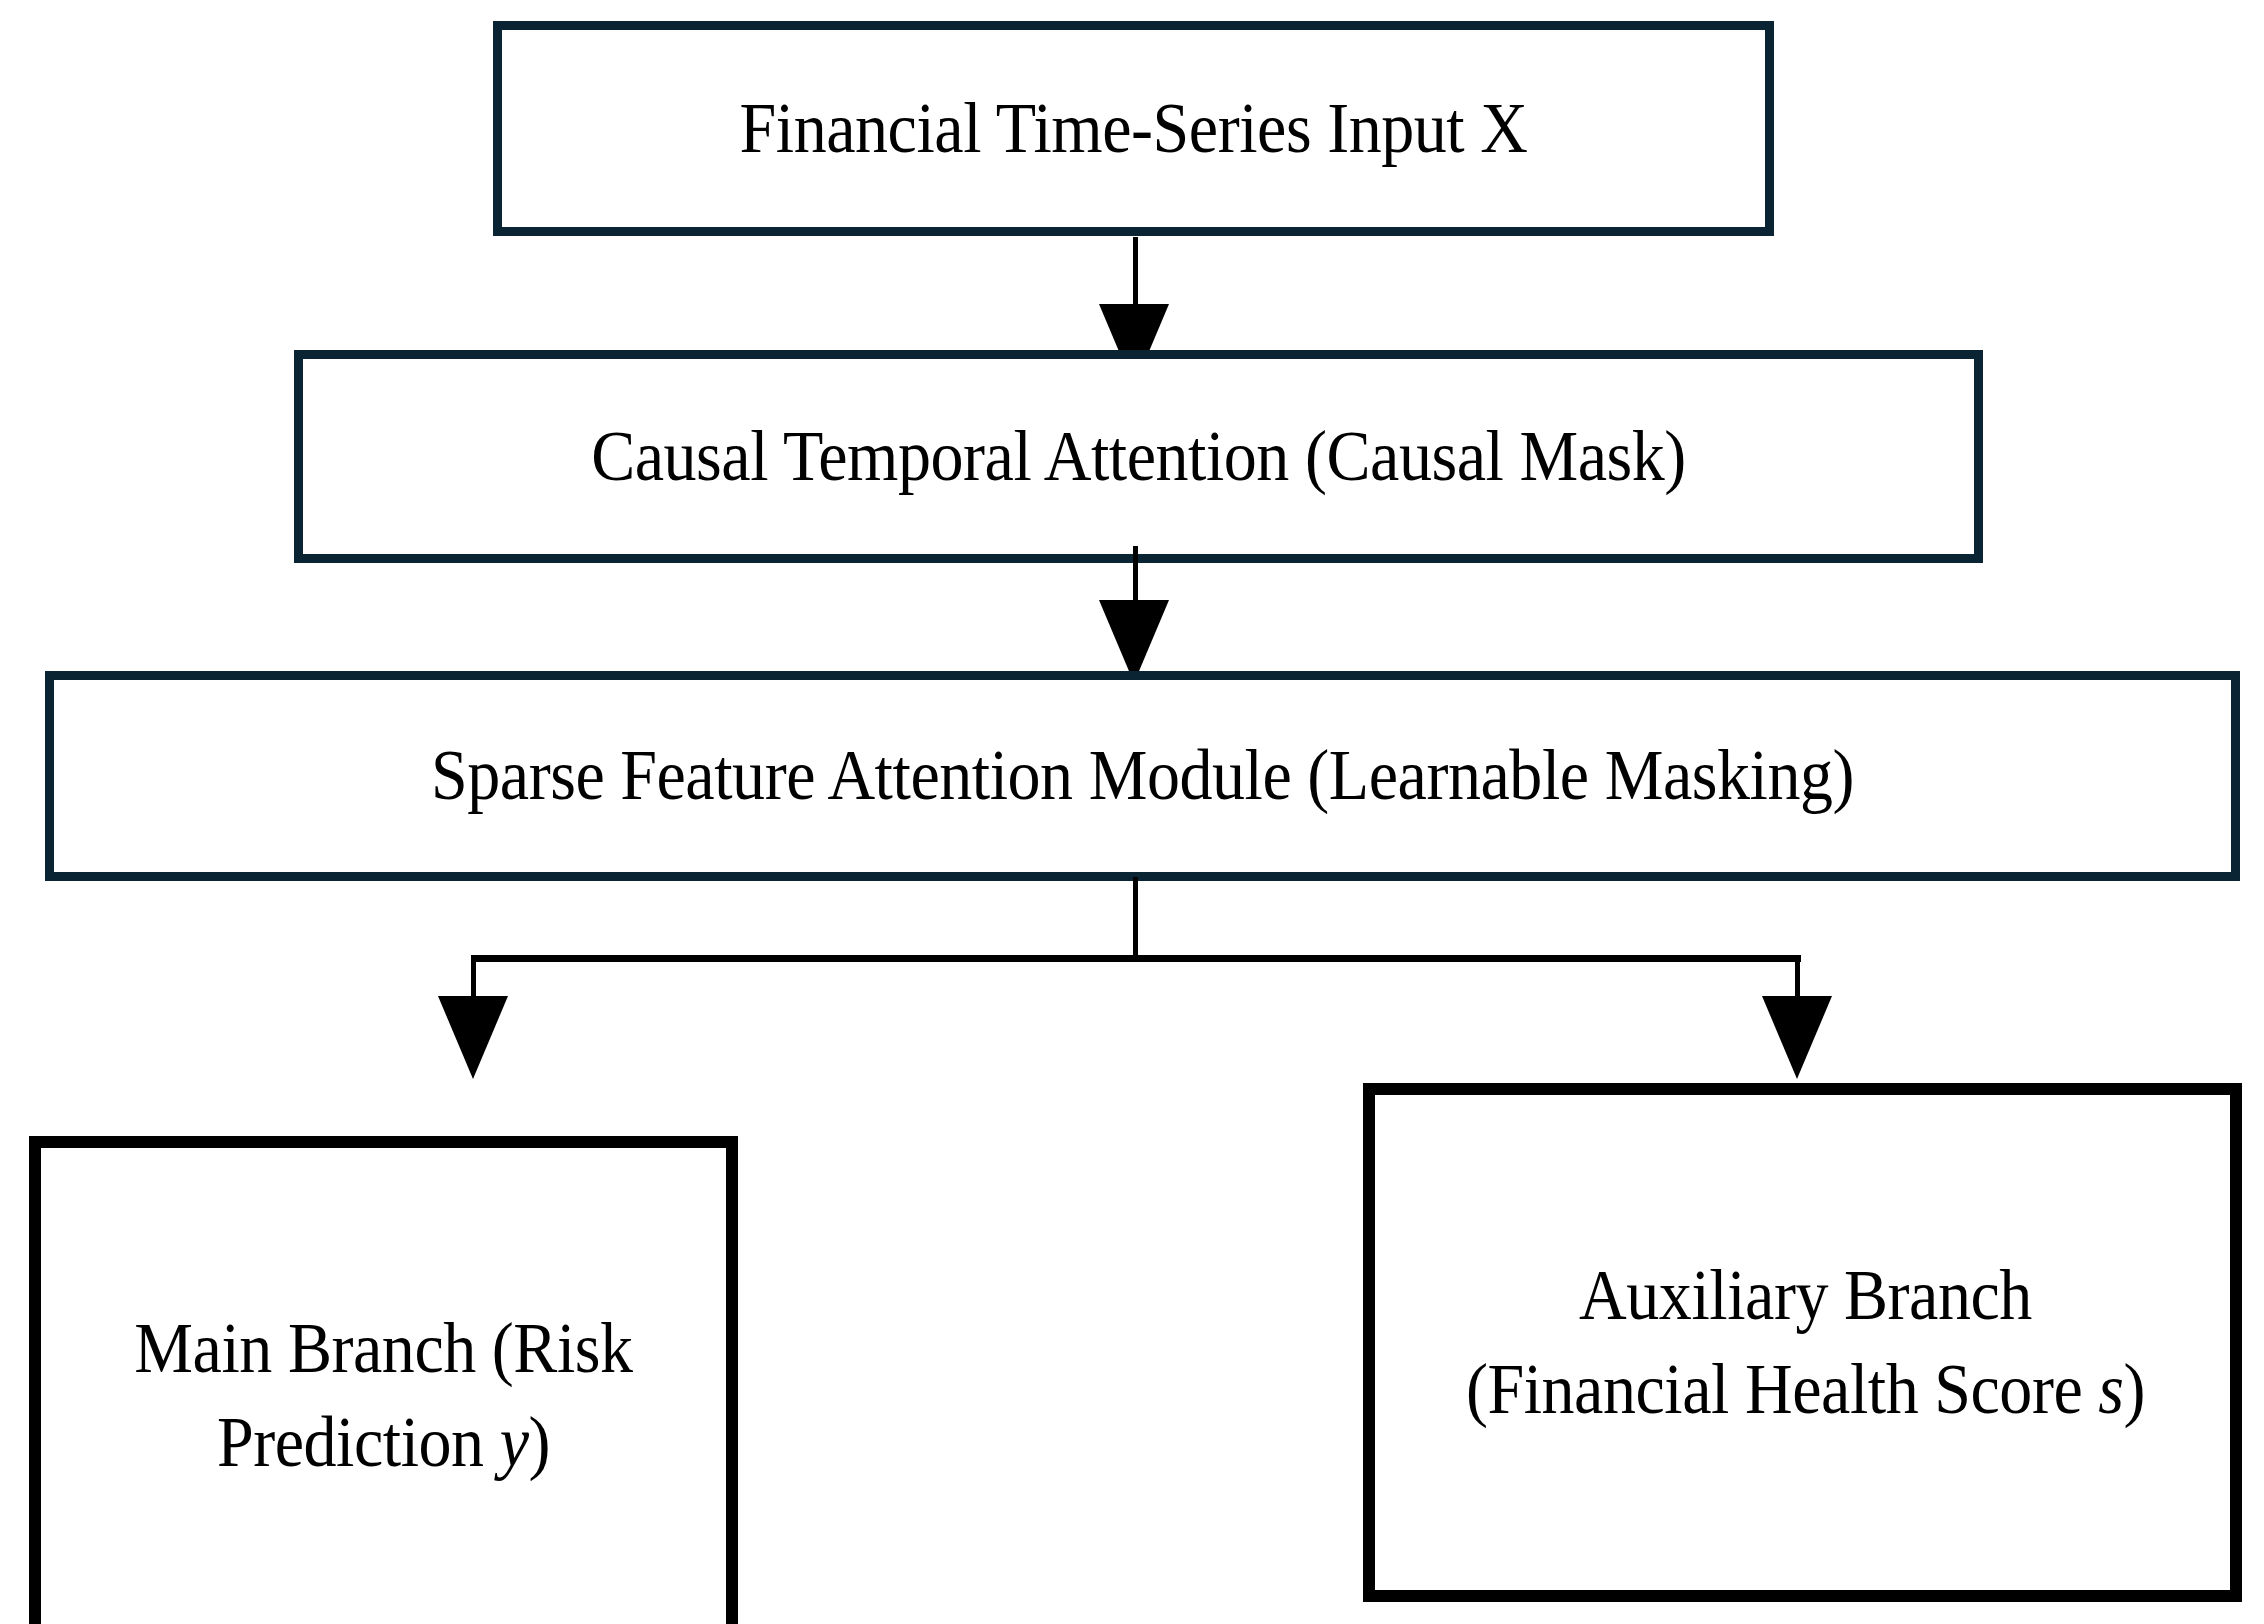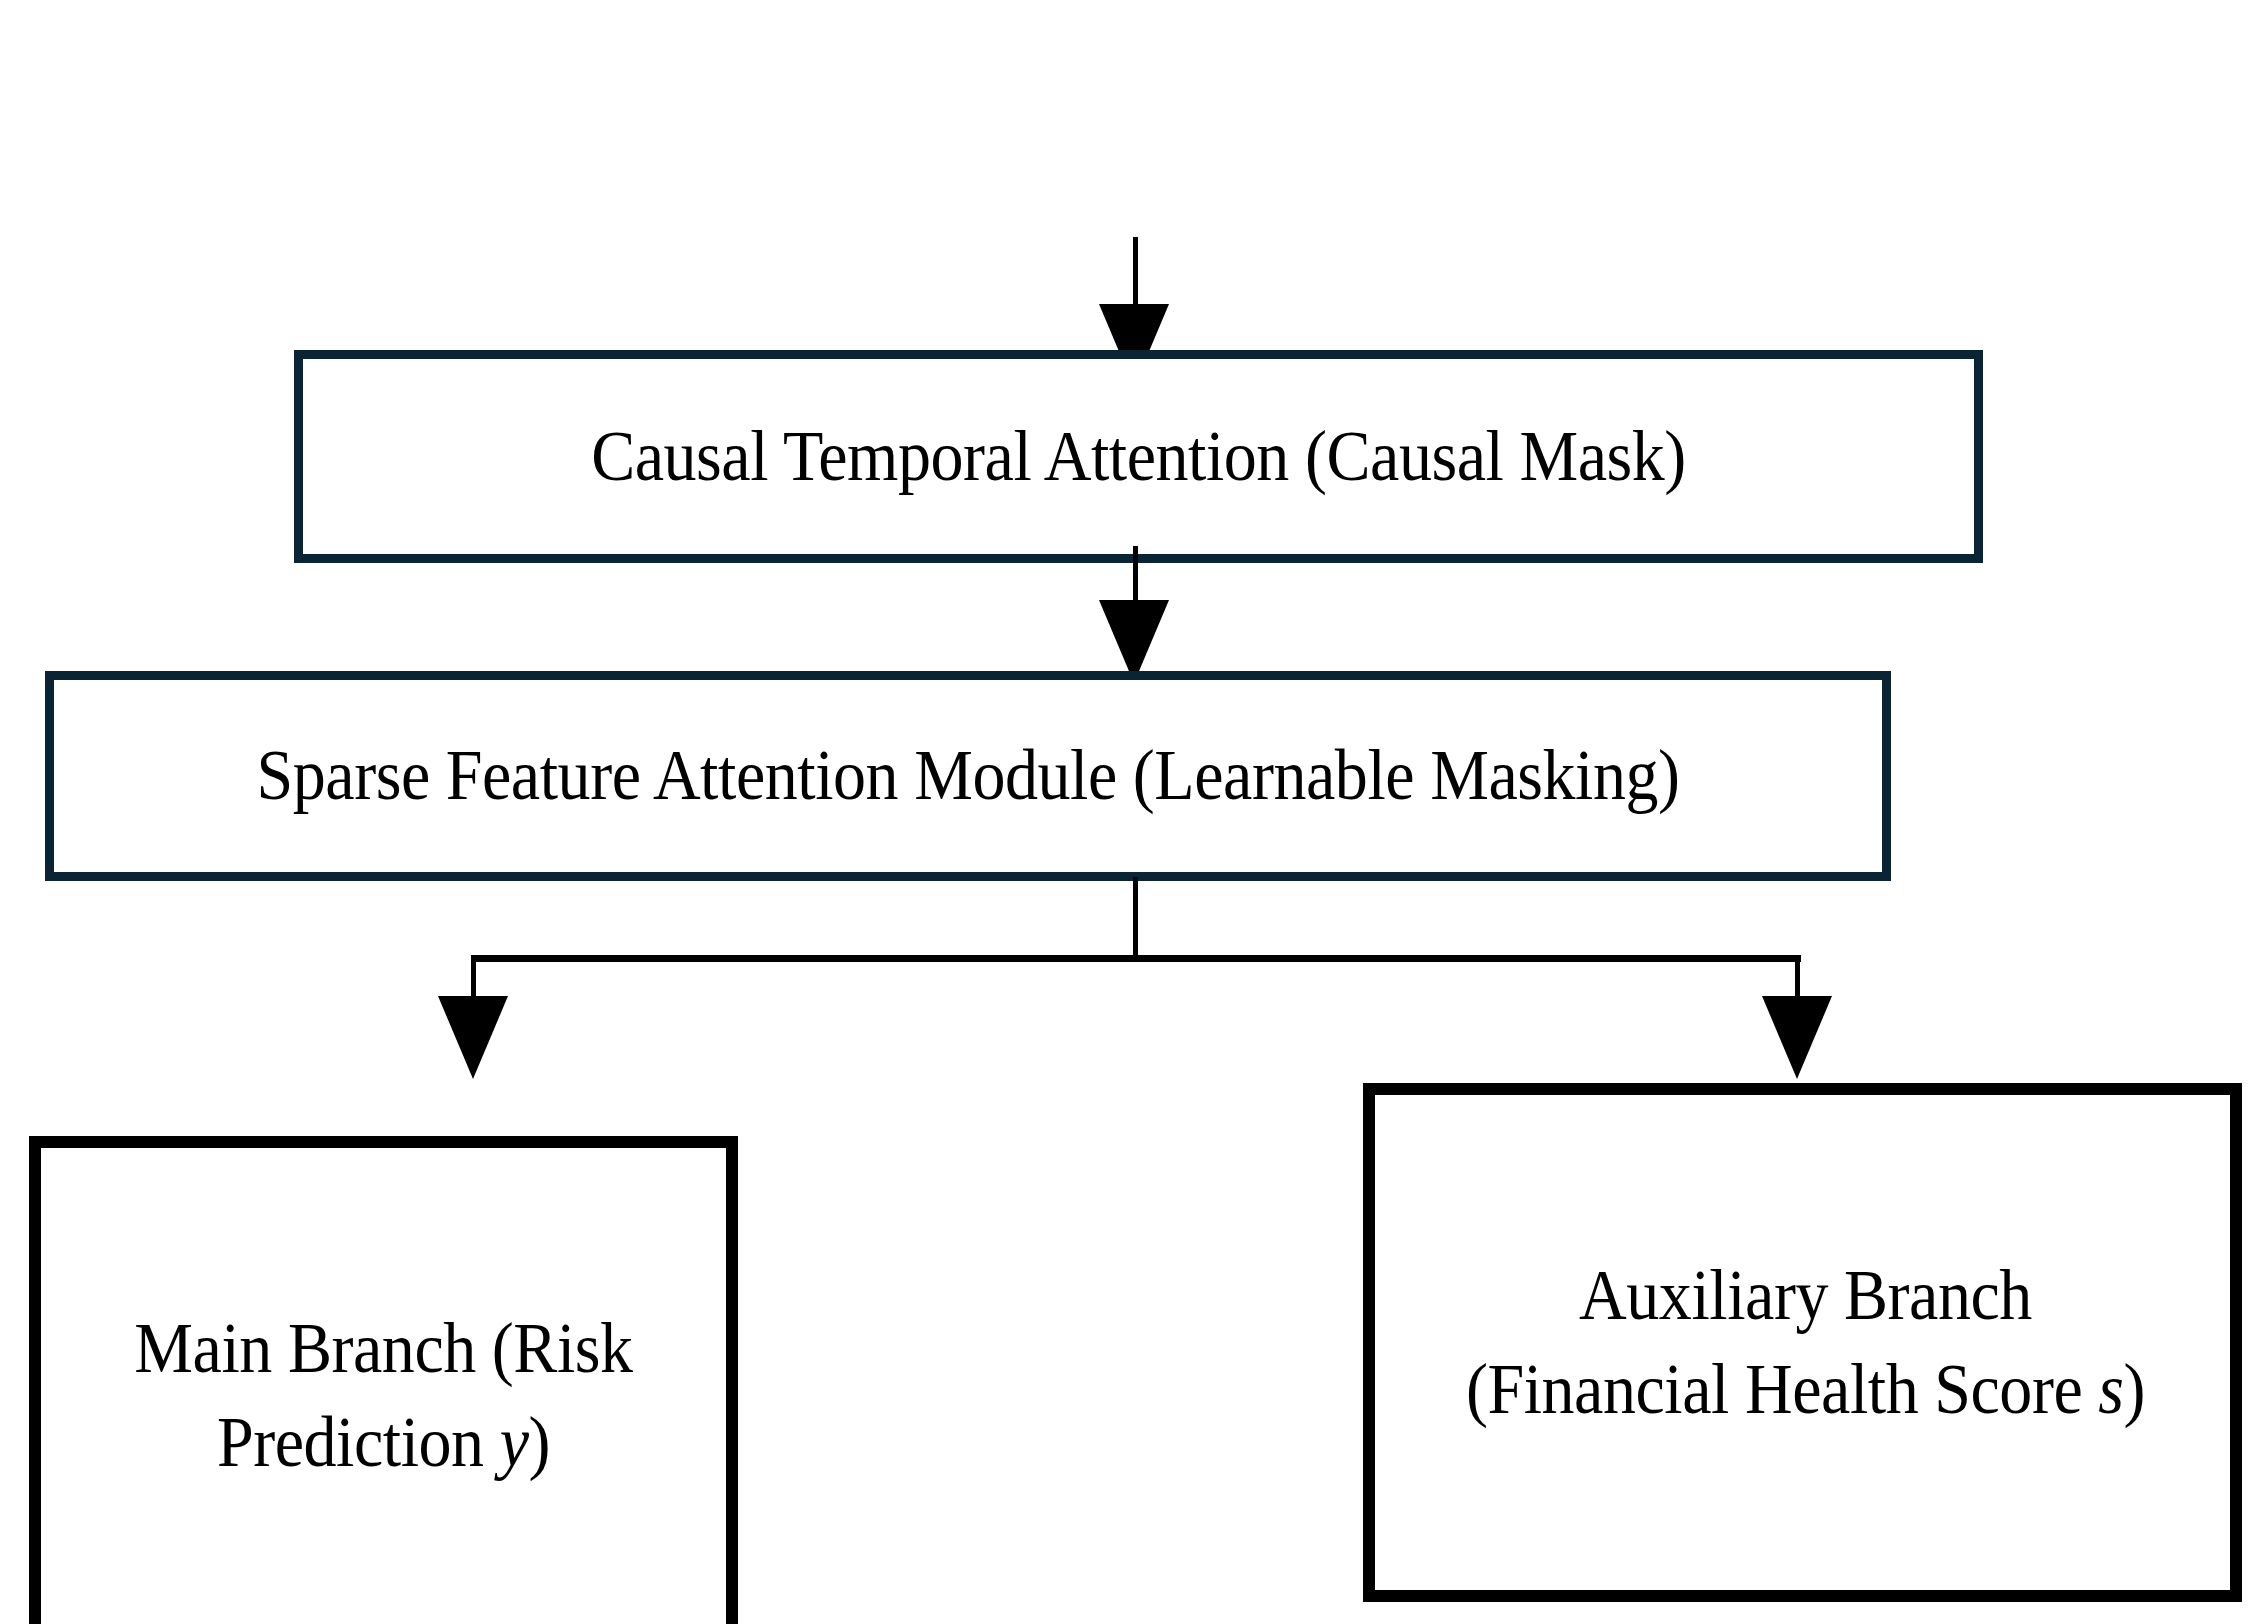--- a/index.html
+++ b/index.html
@@ -46,21 +46,21 @@
   .node--black {
     border: 12.6px solid #000000;
   }
 
   #node-input      { left: 493px;  top: 21px;   width: 1281px; height: 215px; }
   #node-input .label      { font-size: 71px; }
 
   #node-causal     { left: 294px;  top: 350px;  width: 1689px; height: 213px; }
   #node-causal .label     { font-size: 71px; }
 
-  #node-sparse     { left: 45px;   top: 671px;  width: 1846px; height: 210px; }
+  #node-sparse     { left: 45px;   top: 671px;  width: 2195px; height: 210px; }
   #node-sparse .label     { font-size: 71px; }
 
   #node-main       { left: 29px;   top: 1136px; width: 709px;  height: 519px; }
   #node-main .label       { font-size: 71px; padding: 0 54px; }
 
   #node-aux        { left: 1363px; top: 1083px; width: 879px;  height: 519px; padding-left: 6px; }
   #node-aux .label        { font-size: 71px; padding: 0 54px; }
 
   .label i { font-style: italic; }
 
@@ -95,20 +95,23 @@
   #head-L   { left: 438px;  top: 996px; }
   
   #stem-R   { left: 1795px; top: 960px;  height: 89px; }
   #head-R   { left: 1762px; top: 996px; }
 </style>
 </head>
 <body>
 
 <div id="canvas">
 
+  <div class="node node--navy" id="node-input">
+    <span class="label">Financial Time-Series Input X</span>
+  </div>
 
   <div class="conn vline" id="stem-1"></div>
   <div class="arrowhead" id="head-1"></div>
 
   <div class="node node--navy" id="node-causal">
     <span class="label">Causal Temporal Attention (Causal Mask)</span>
   </div>
 
   <div class="conn vline" id="stem-2"></div>
   <div class="arrowhead" id="head-2"></div>

